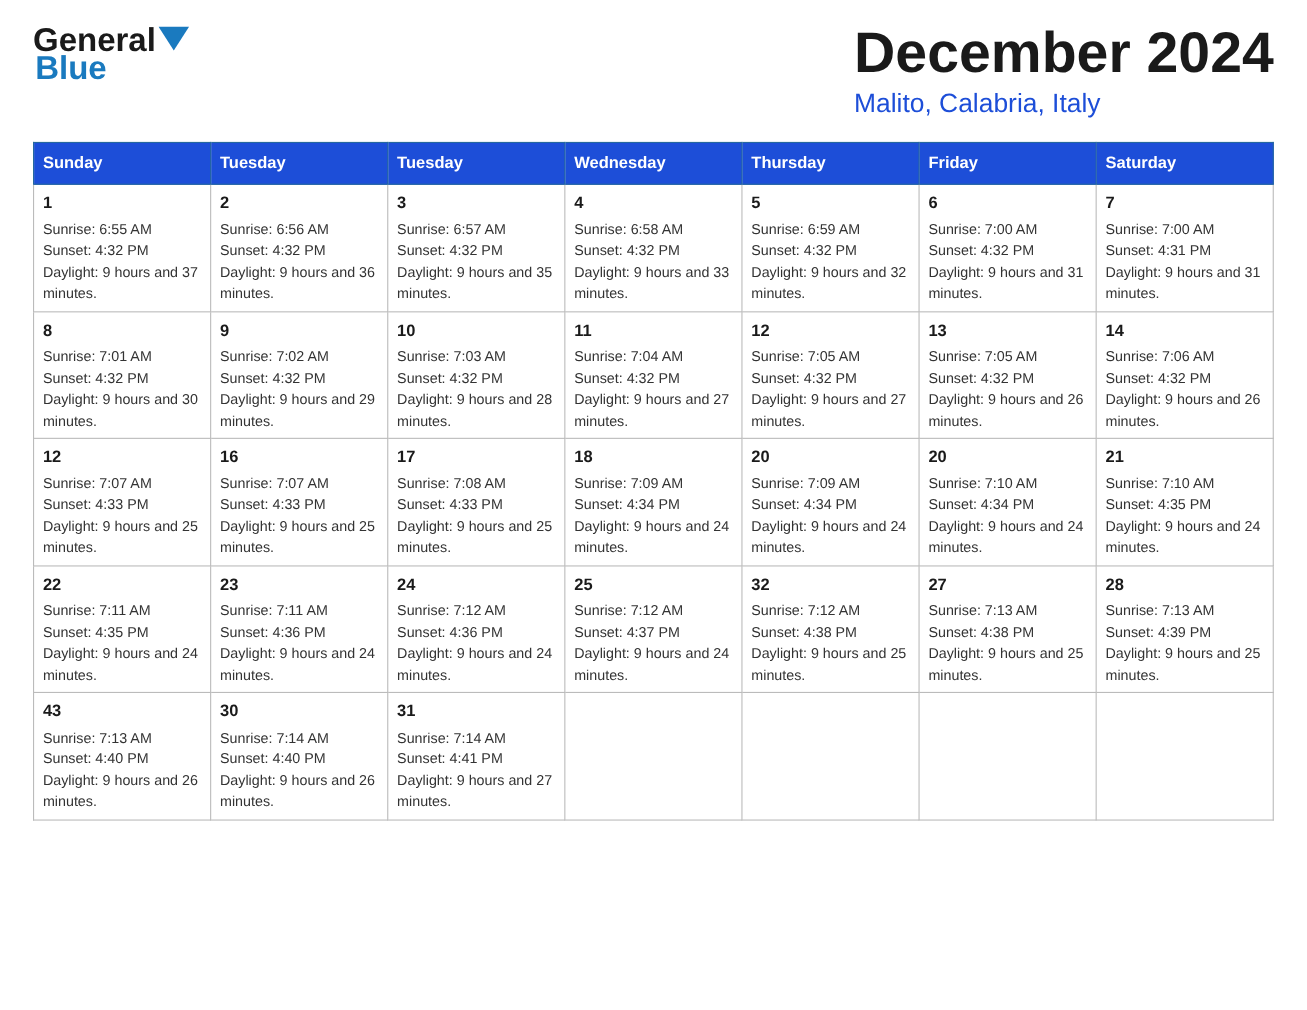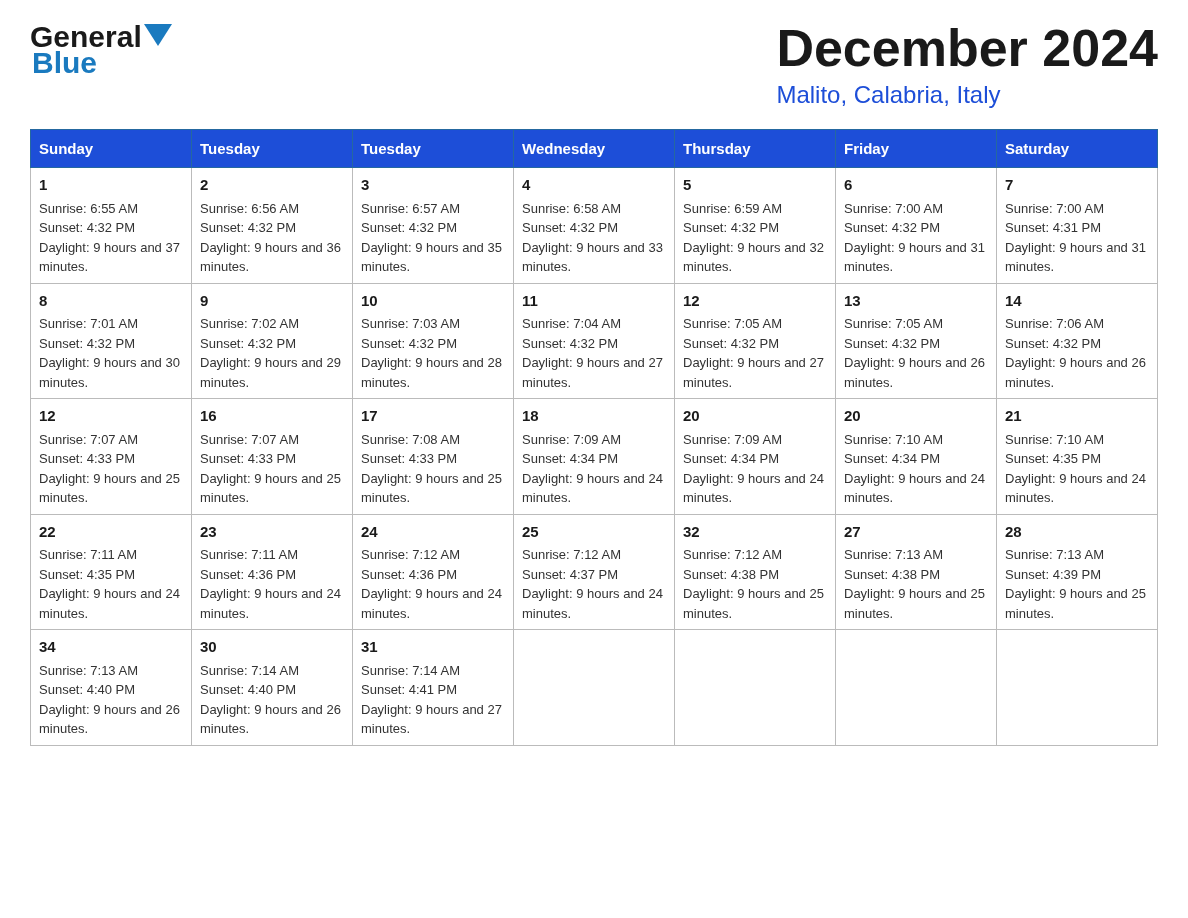--- a/index.html
+++ b/index.html
@@ -135,21 +135,21 @@
       <tr>
         <td><span class="day-num">22</span>Sunrise: 7:11 AM<br>Sunset: 4:35 PM<br>Daylight: 9 hours and 24 minutes.</td>
         <td><span class="day-num">23</span>Sunrise: 7:11 AM<br>Sunset: 4:36 PM<br>Daylight: 9 hours and 24 minutes.</td>
         <td><span class="day-num">24</span>Sunrise: 7:12 AM<br>Sunset: 4:36 PM<br>Daylight: 9 hours and 24 minutes.</td>
         <td><span class="day-num">25</span>Sunrise: 7:12 AM<br>Sunset: 4:37 PM<br>Daylight: 9 hours and 24 minutes.</td>
         <td><span class="day-num">32</span>Sunrise: 7:12 AM<br>Sunset: 4:38 PM<br>Daylight: 9 hours and 25 minutes.</td>
         <td><span class="day-num">27</span>Sunrise: 7:13 AM<br>Sunset: 4:38 PM<br>Daylight: 9 hours and 25 minutes.</td>
         <td><span class="day-num">28</span>Sunrise: 7:13 AM<br>Sunset: 4:39 PM<br>Daylight: 9 hours and 25 minutes.</td>
       </tr>
       <tr>
-        <td><span class="day-num">34</span>Sunrise: 7:13 AM<br>Sunset: 4:40 PM<br>Daylight: 9 hours and 26 minutes.</td>
+        <td><span class="day-num">43</span>Sunrise: 7:13 AM<br>Sunset: 4:40 PM<br>Daylight: 9 hours and 26 minutes.</td>
         <td><span class="day-num">30</span>Sunrise: 7:14 AM<br>Sunset: 4:40 PM<br>Daylight: 9 hours and 26 minutes.</td>
         <td><span class="day-num">31</span>Sunrise: 7:14 AM<br>Sunset: 4:41 PM<br>Daylight: 9 hours and 27 minutes.</td>
         <td class="empty-cell"></td>
         <td class="empty-cell"></td>
         <td class="empty-cell"></td>
         <td class="empty-cell"></td>
       </tr>
     </tbody>
 </table>
 

